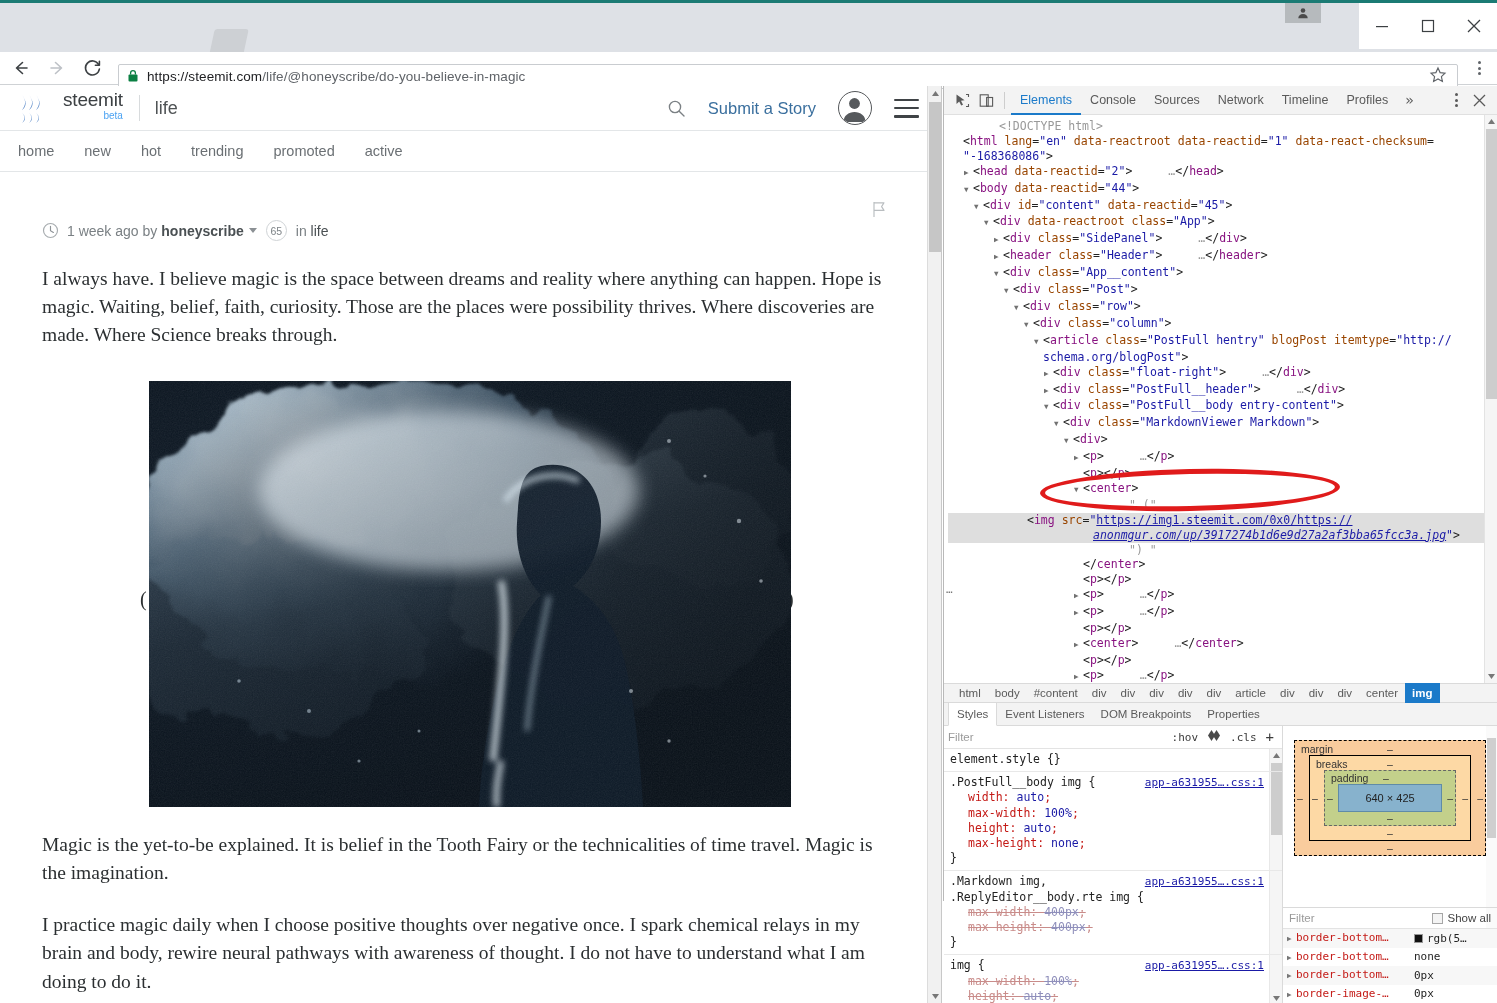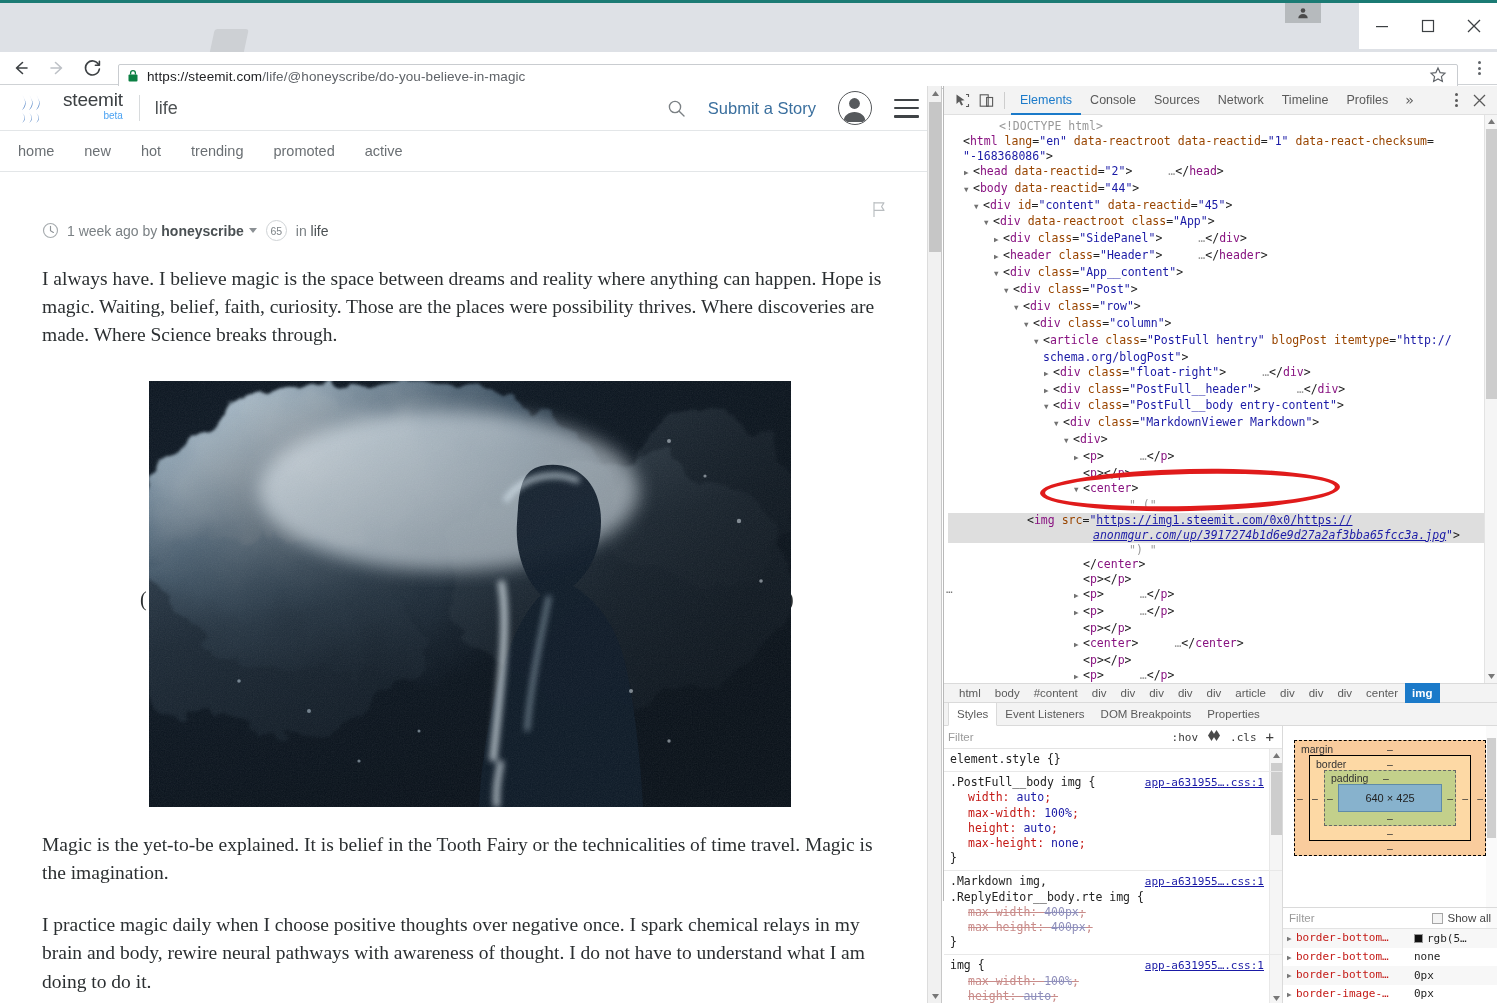--- a/index.html
+++ b/index.html
@@ -694,21 +694,21 @@
           </div>
         <div class="boxmodel">
           <div class="bm bm-margin">
             <span class="bm-label" style="left:6px; top:2px;">margin</span>
             <span class="bm-dash" style="left:50%; top:2px; transform:translateX(-50%);">–</span>
             <span class="bm-dash" style="left:2px; top:50%; transform:translateY(-50%);">–</span>
             <span class="bm-dash" style="right:2px; top:50%; transform:translateY(-50%);">–</span>
             <span class="bm-dash" style="left:50%; bottom:1px; transform:translateX(-50%);">–</span>
 
             <div class="bm bm-border">
-              <span class="bm-label" style="left:6px; top:2px;">border</span>
+              <span class="bm-label" style="left:6px; top:2px;">breaks</span>
               <span class="bm-dash" style="left:50%; top:2px; transform:translateX(-50%);">–</span>
               <span class="bm-dash" style="left:2px; top:50%; transform:translateY(-50%);">–</span>
               <span class="bm-dash" style="right:2px; top:50%; transform:translateY(-50%);">–</span>
               <span class="bm-dash" style="left:50%; bottom:1px; transform:translateX(-50%);">–</span>
 
               <div class="bm bm-padding">
                 <span class="bm-label" style="left:6px; top:1px;">padding</span>
                 <span class="bm-dash" style="left:58px; top:1px;">–</span>
                 <span class="bm-dash" style="left:2px; top:50%; transform:translateY(-50%);">–</span>
                 <span class="bm-dash" style="right:2px; top:50%; transform:translateY(-50%);">–</span>

